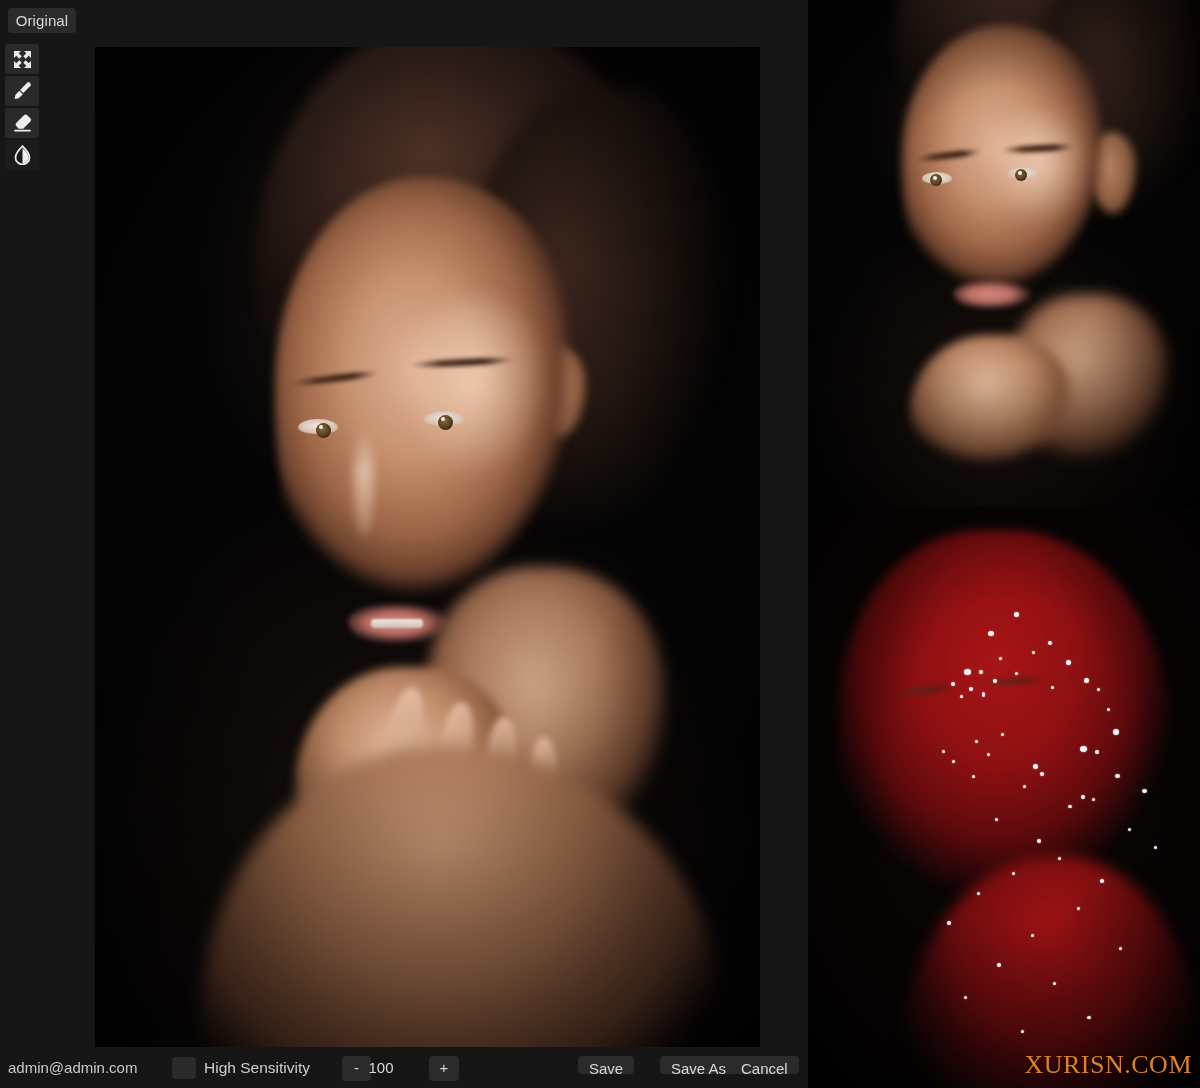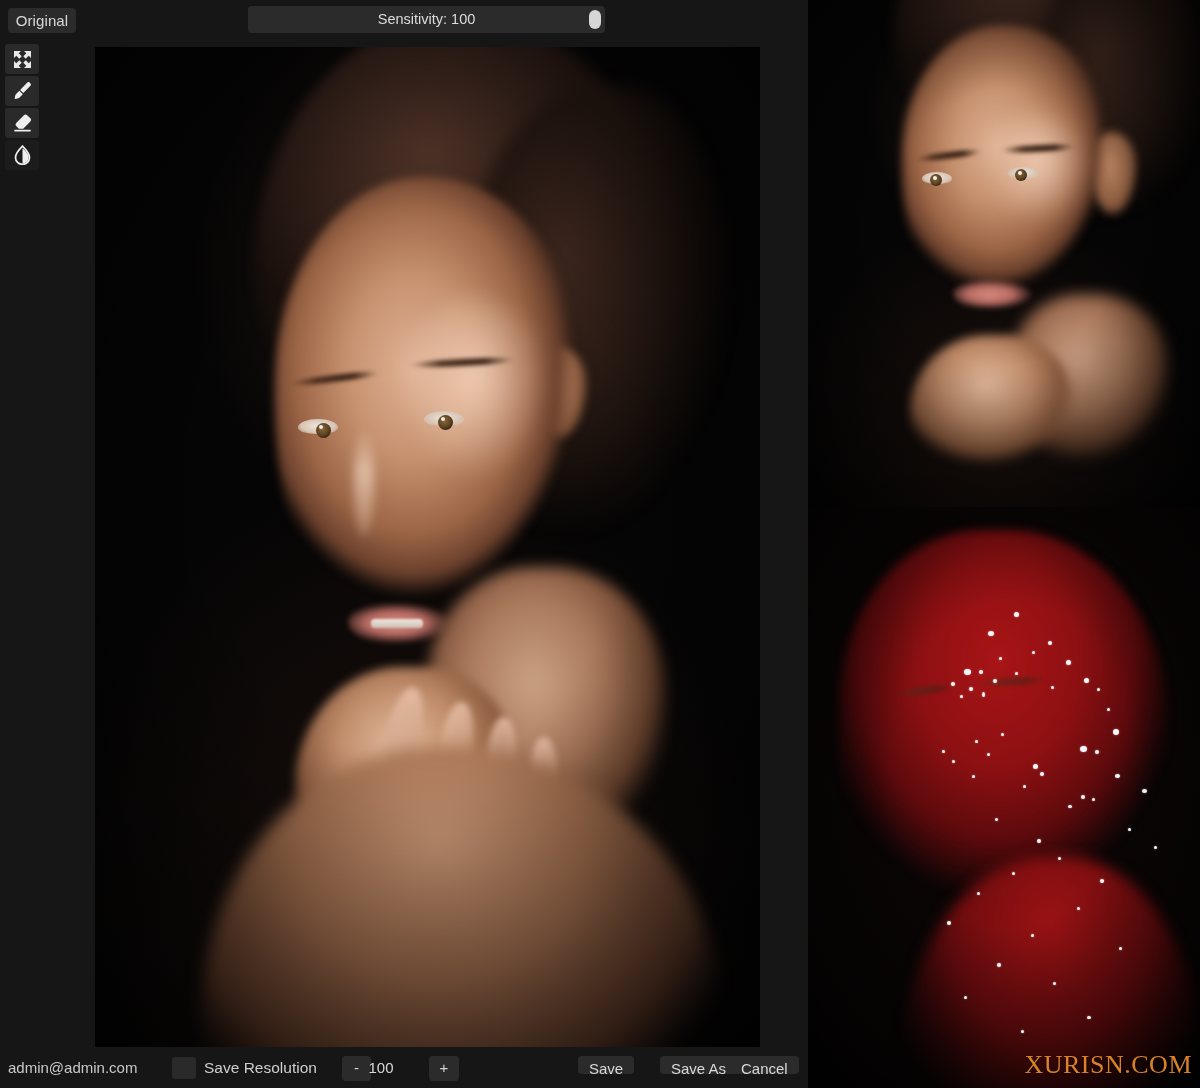--- a/index.html
+++ b/index.html
@@ -363,24 +363,20 @@
   #cancel-btn { left: 730px; }
 </style>
 </head>
 <body>
 
 <div id="app">
 
   <div id="topbar">
     <div id="original-btn">Original</div>
 
-    <div id="sens-slider">
-      <div id="sens-label">Sensitivity: 100</div>
-      <div id="sens-thumb" style="right: auto; left: 341px;"></div>
-    </div>
   </div>
 
   <div id="toolbar">
 
     <div class="tool">
       <span>
         <svg width="19" height="19" viewBox="0 0 19 19">
           <g fill="#e9e9e9">
             <path d="M1 1h7l-2.3 2.3 3 3-2.4 2.4-3-3L1 8z"></path>
             <path d="M18 1h-7l2.3 2.3-3 3 2.4 2.4 3-3L18 8z"></path>
@@ -541,21 +537,21 @@
         </div>
 
       <div id="wm-corner">XURISN.COM</div>
     </div>
   </div>
 
   <div id="bottombar">
     <div id="user-email">admin@admin.com</div>
 
     <div id="hires-check"></div>
-    <div id="hires-label">Save Resolution</div>
+    <div id="hires-label">High Sensitivity</div>
 
     <div id="minus-btn">-</div>
     <div id="size-value">100</div>
     <div id="plus-btn">+</div>
 
     <div id="save-btn" class="action-btn">Save</div>
     <div id="saveas-btn" class="action-btn">Save As</div>
     <div id="cancel-btn" class="action-btn">Cancel</div>
   </div>
 

